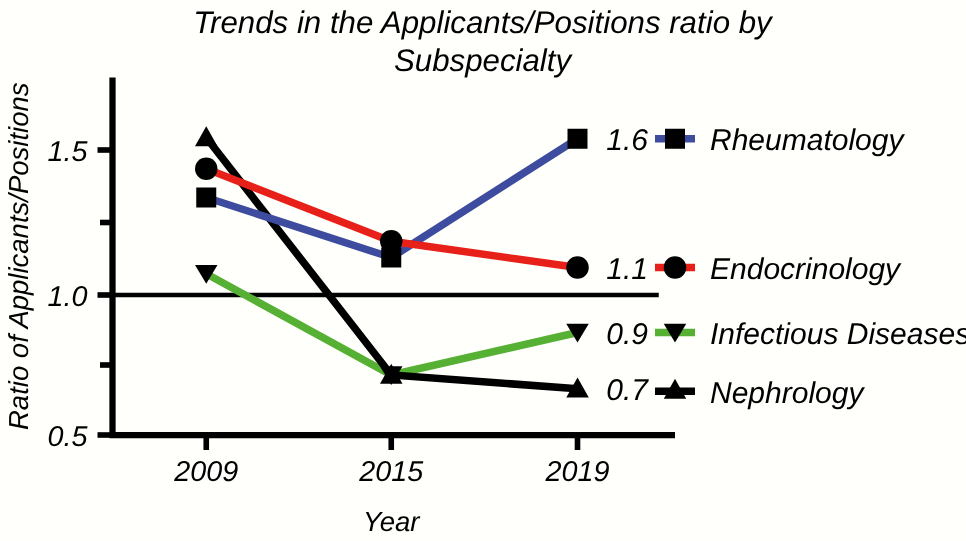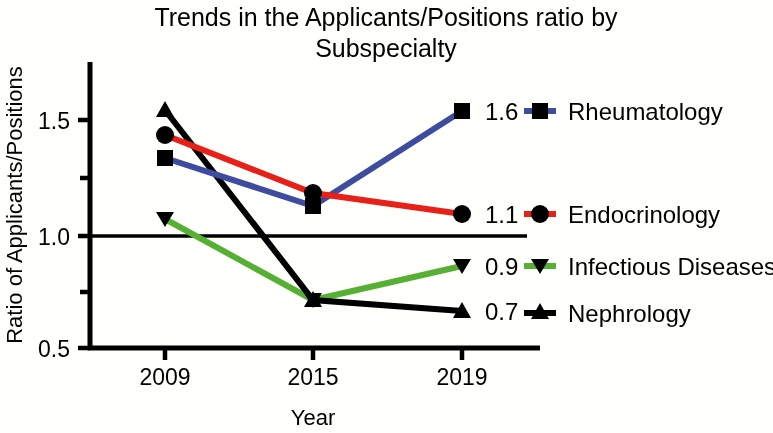--- a/index.html
+++ b/index.html
@@ -11,20 +11,21 @@
     width: 773px;
     height: 433px;
     font-family: "Liberation Sans", sans-serif;
     color: #000;
     overflow: hidden;
   }
   #figure {
     position: relative;
     width: 773px;
     height: 397px;
+    font-style: italic;
   }
   #chart-svg {
     display: block;
     width: 773px;
     height: 433px;
   }
   .title-text {
     font-family: "Liberation Sans", sans-serif;
     font-size: 25px;
     fill: #000;

